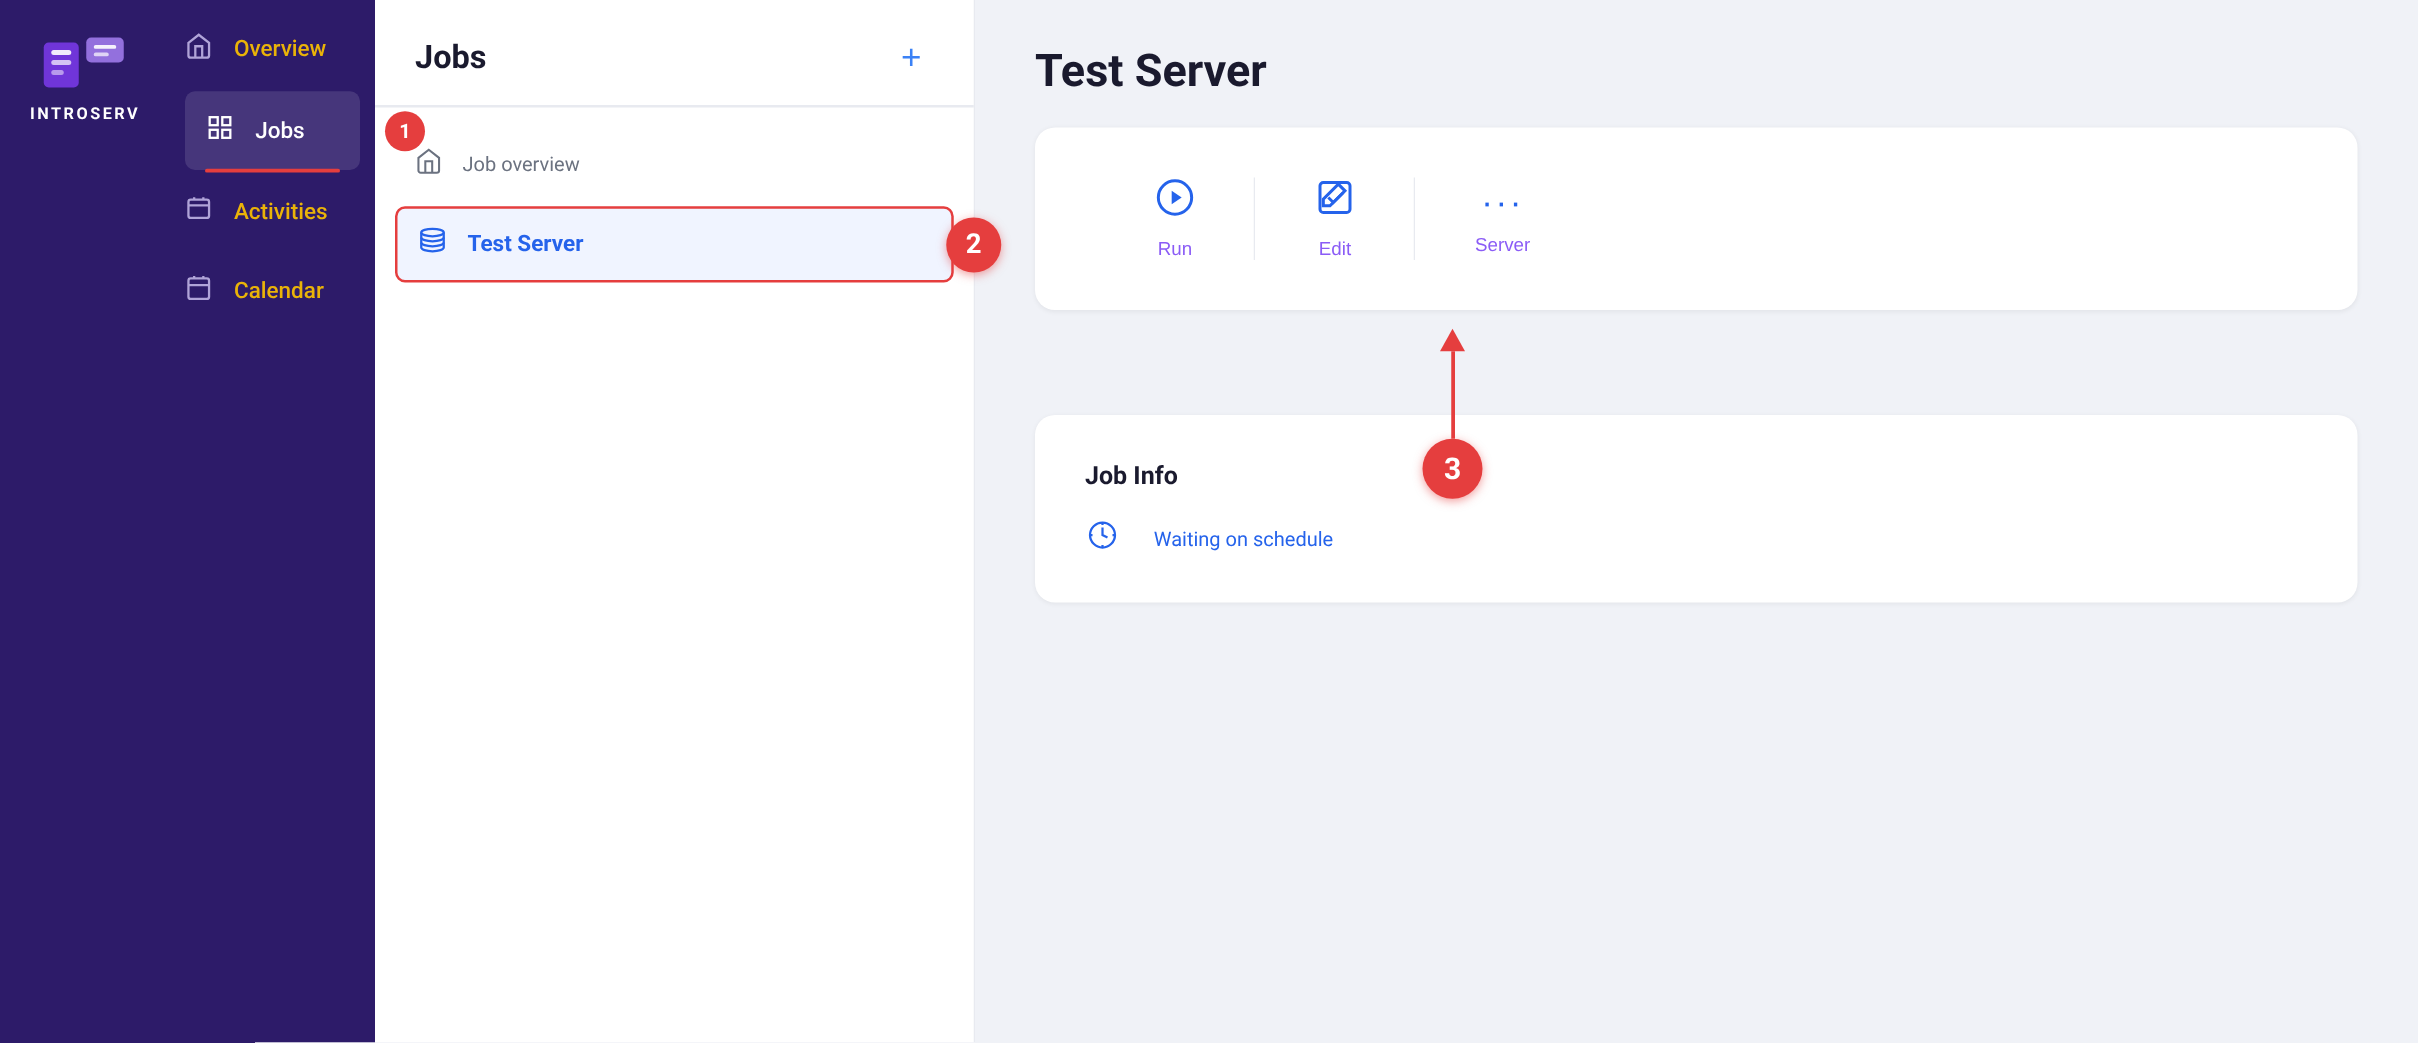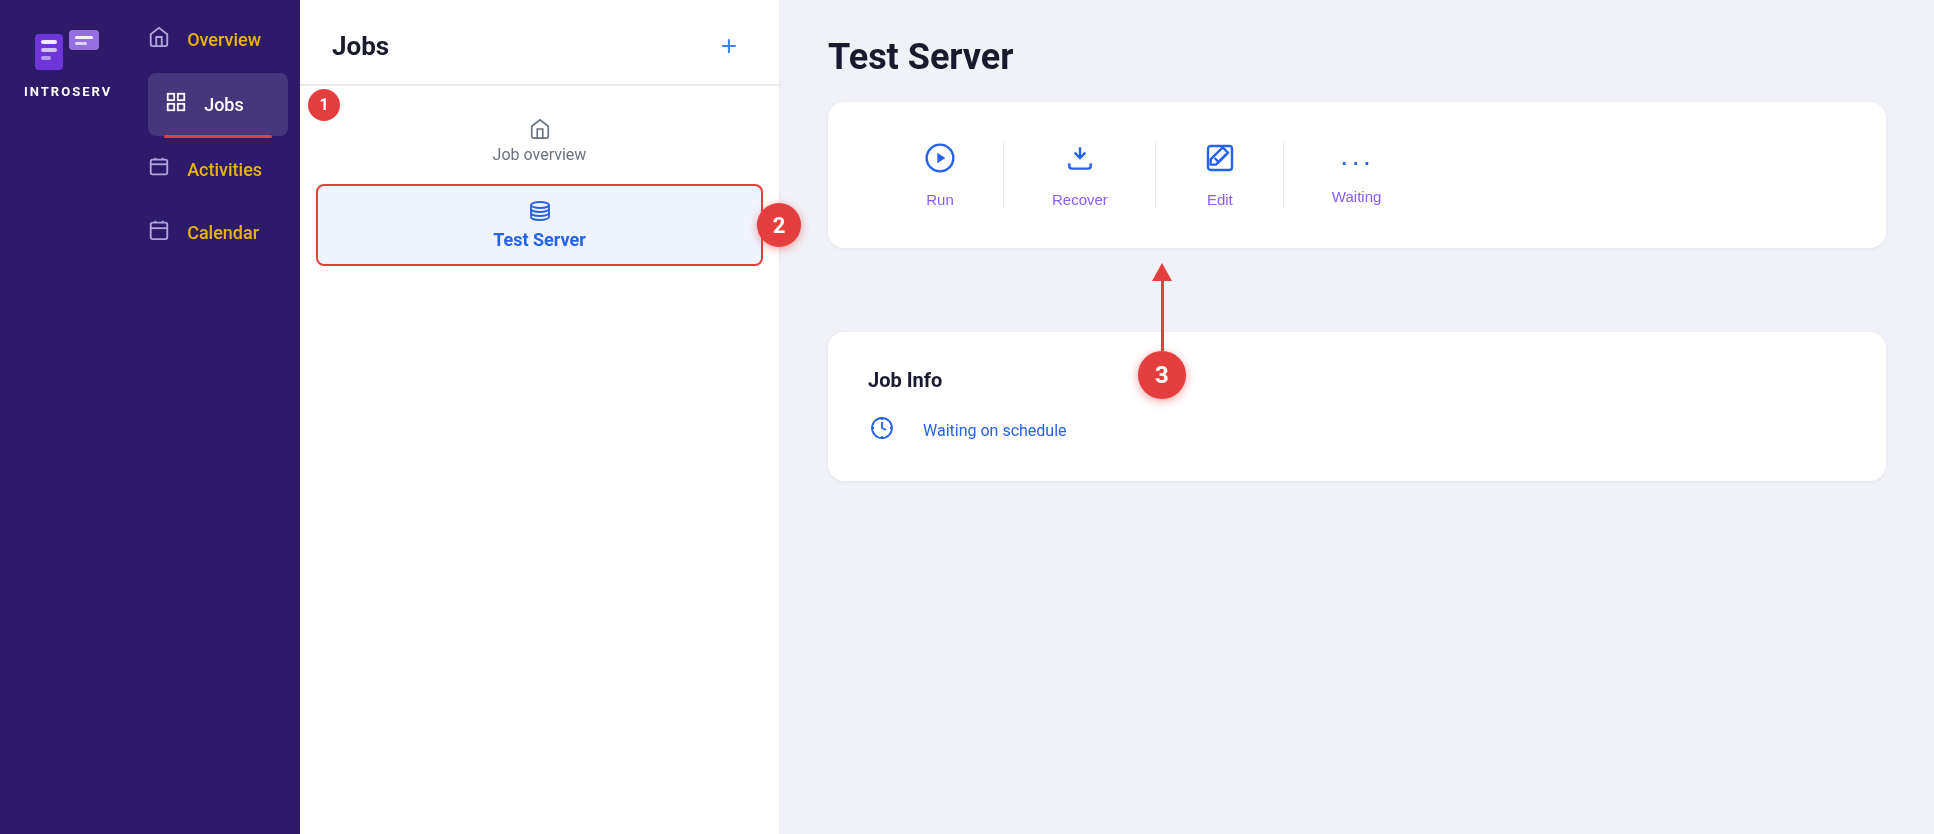--- a/index.html
+++ b/index.html
@@ -128,25 +128,25 @@
       border: none;
       background: none;
     }
     .jobs-list {
       flex: 1;
       padding: 16px 0;
     }
     .job-item {
       display: flex;
       align-items: center;
+      gap: 16px;
       padding: 16px 32px;
       cursor: pointer;
       color: #6b7280;
       font-size: 16px;
-      flex-direction: column;
     }
     .job-item.selected {
       background: #f0f4ff;
       color: #2563eb;
       font-weight: 700;
       font-size: 18px;
       border: 2.5px solid #e53e3e;
       border-radius: 8px;
       margin: 4px 16px;
       padding: 14px 16px;
@@ -379,45 +379,35 @@
         <button class="action-btn">
           <span class="btn-icon">
             <svg width="32" height="32" viewBox="0 0 24 24" fill="none" stroke="#2563eb" stroke-width="1.8">
               <circle cx="12" cy="12" r="10"></circle>
               <polygon points="10,8 16,12 10,16" fill="#2563eb" stroke="none"></polygon>
             </svg>
           </span>
           <span class="btn-label">Run</span>
         </button>
 
-        <button class="action-btn">
-          <span class="btn-icon">
-            <svg width="32" height="32" viewBox="0 0 24 24" fill="none" stroke="#2563eb" stroke-width="1.8">
-              <path d="M12 4v8"></path>
-              <path d="M8 8l4 4 4-4"></path>
-              <path d="M4 16v2a2 2 0 002 2h12a2 2 0 002-2v-2"></path>
-            </svg>
-          </span>
-          <span class="btn-label">Recover</span>
-        </button>
 
         <button class="action-btn">
           <span class="btn-icon">
             <svg width="32" height="32" viewBox="0 0 24 24" fill="none" stroke="#2563eb" stroke-width="1.8">
               <rect x="3" y="3" width="18" height="18" rx="2"></rect>
               <path d="M8 12l3 3 6-6" stroke="#2563eb" stroke-width="1.8" fill="none"></path>
               <path d="M14 4l4 4-9 9H5v-4z" stroke="#2563eb" stroke-width="1.8" fill="none"></path>
             </svg>
           </span>
           <span class="btn-label">Edit</span>
         </button>
 
         <button class="action-btn" style="border:none;">
           <span class="btn-icon" style="font-size:28px;color:#2563eb;letter-spacing:2px;">···</span>
-          <span class="btn-label">Waiting</span>
+          <span class="btn-label">Server</span>
         </button>
       </div>
 
       <div style="position:absolute; left: 310px; top: 110%; display:flex; flex-direction:column; align-items:center; z-index:5;">
 
         <div style="width:0;height:0;border-left:10px solid transparent;border-right:10px solid transparent;border-bottom:18px solid #e53e3e;"></div>
         <div style="width:3px;height:70px;background:#e53e3e;"></div>
 
         <div class="annotation-circle" style="position:relative; width:48px;height:48px;font-size:24px;margin-top:0;">
           <span>3</span>

